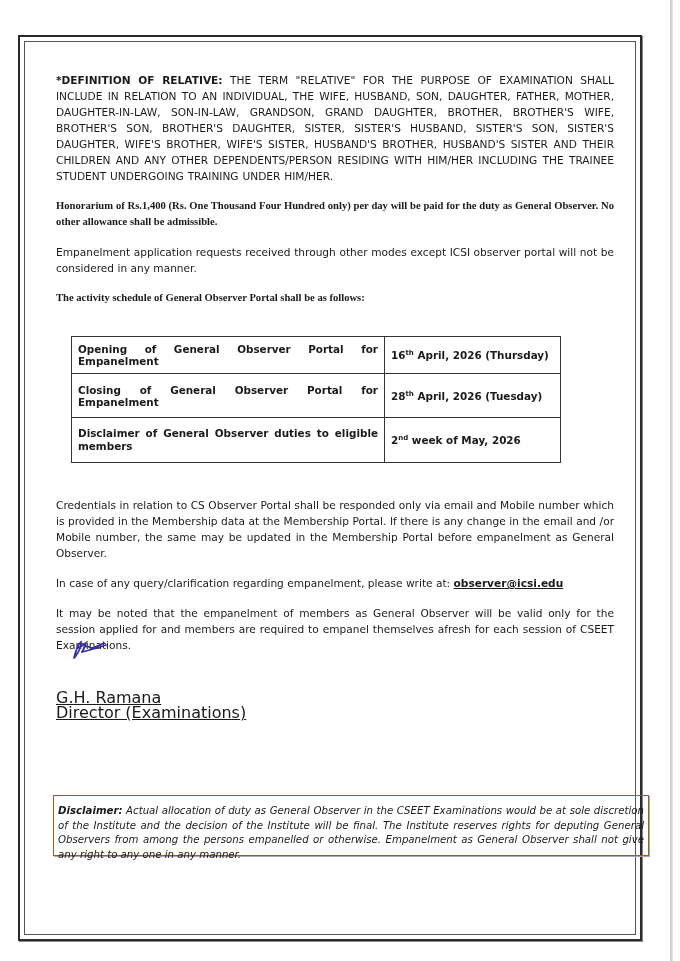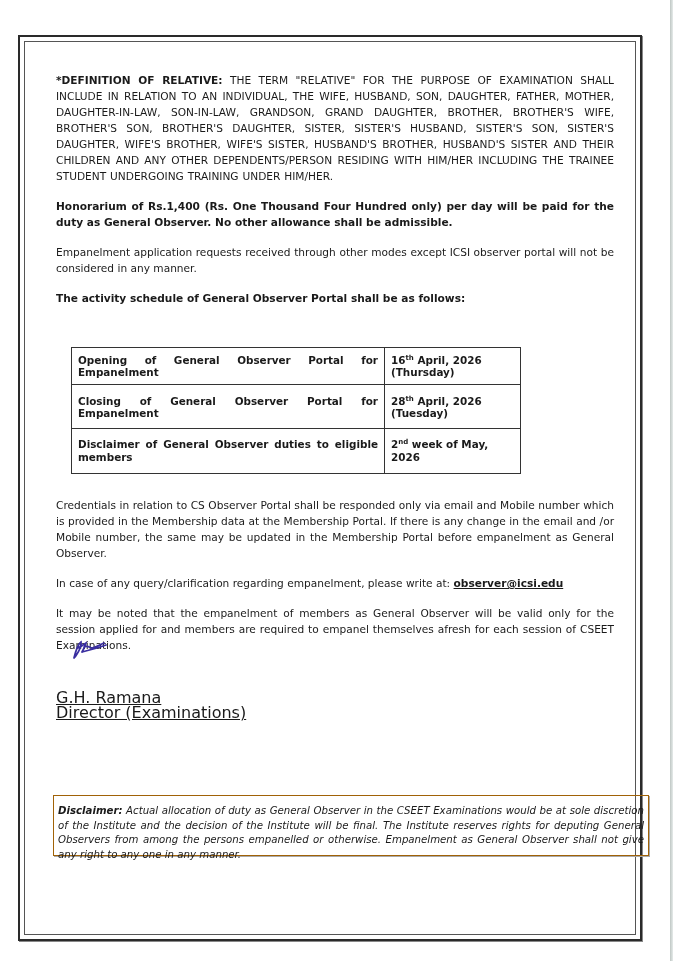--- a/index.html
+++ b/index.html
@@ -22,24 +22,24 @@
     position:absolute; left:24px; top:41px; width:612px; height:894px;
     border:1px solid #555; box-sizing:border-box;
   }
   .content {
     position:absolute; left:56px; top:72px; width:558px;
     font-size:10.6px; line-height:16px;
   }
   p { margin:0; text-align:justify; }
   .def { text-transform:uppercase; word-spacing:0.5px; }
   .def b { font-weight:bold;margin-top:21px; }
-  .bold { font-weight:bold; }
+  .bold { font-weight:bold;font-family:Liberation Serif, serif; }
   .mt14 { margin-top:14px; }
   table.sched {
-    position:absolute; left:71px; top:347px; width:450px;
+    position:absolute; left:71px; top:336px; width:490px;
     border-collapse:collapse; font-size:10.4px; font-weight:bold;
   }
   table.sched td {
     border:1px solid #333; padding:0 6px; vertical-align:middle;
   }
   table.sched td.c1 { width:300px; text-align:justify; }
   table.sched tr.r1 td { height:36px; }
   table.sched tr.r2 td { height:43px; }
   table.sched tr.r3 td { height:44px; line-height:13px; }
   sup { font-size:7px; vertical-align:super; line-height:0; }

